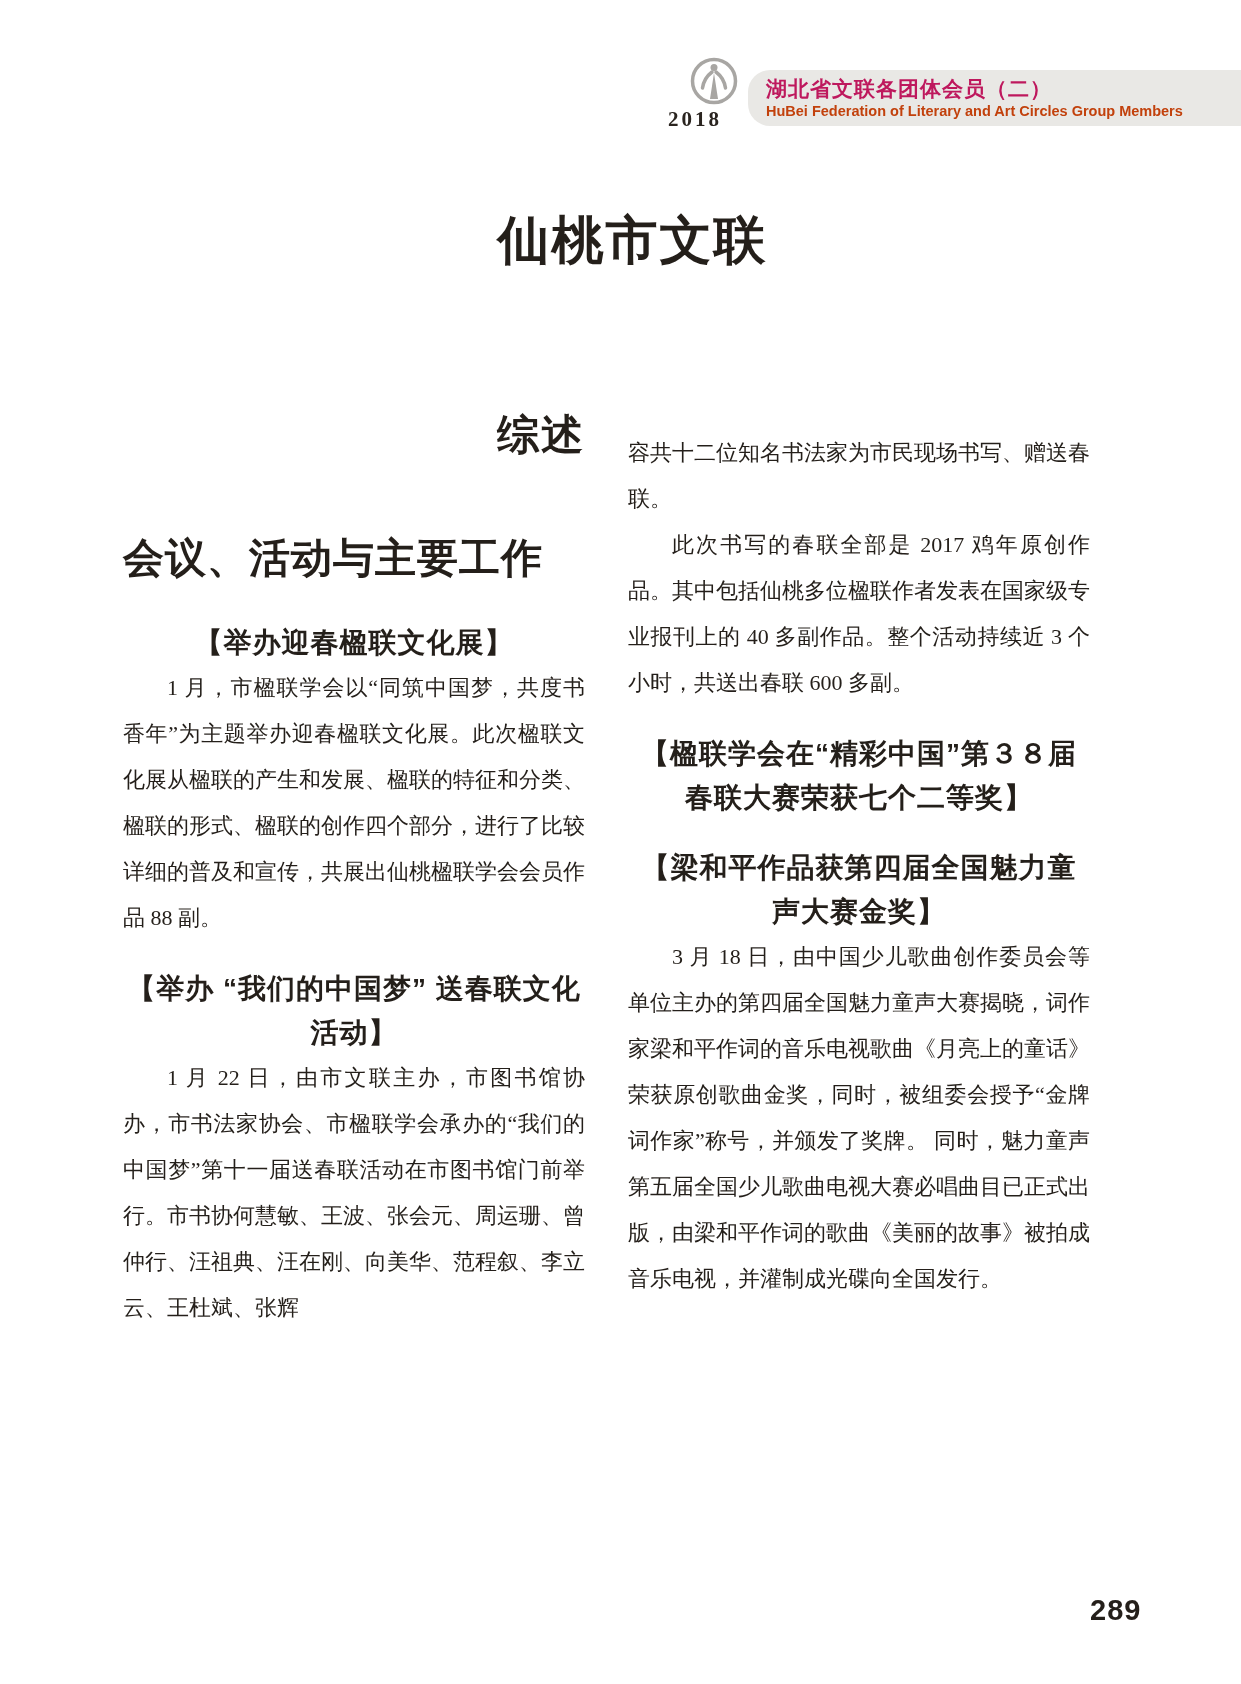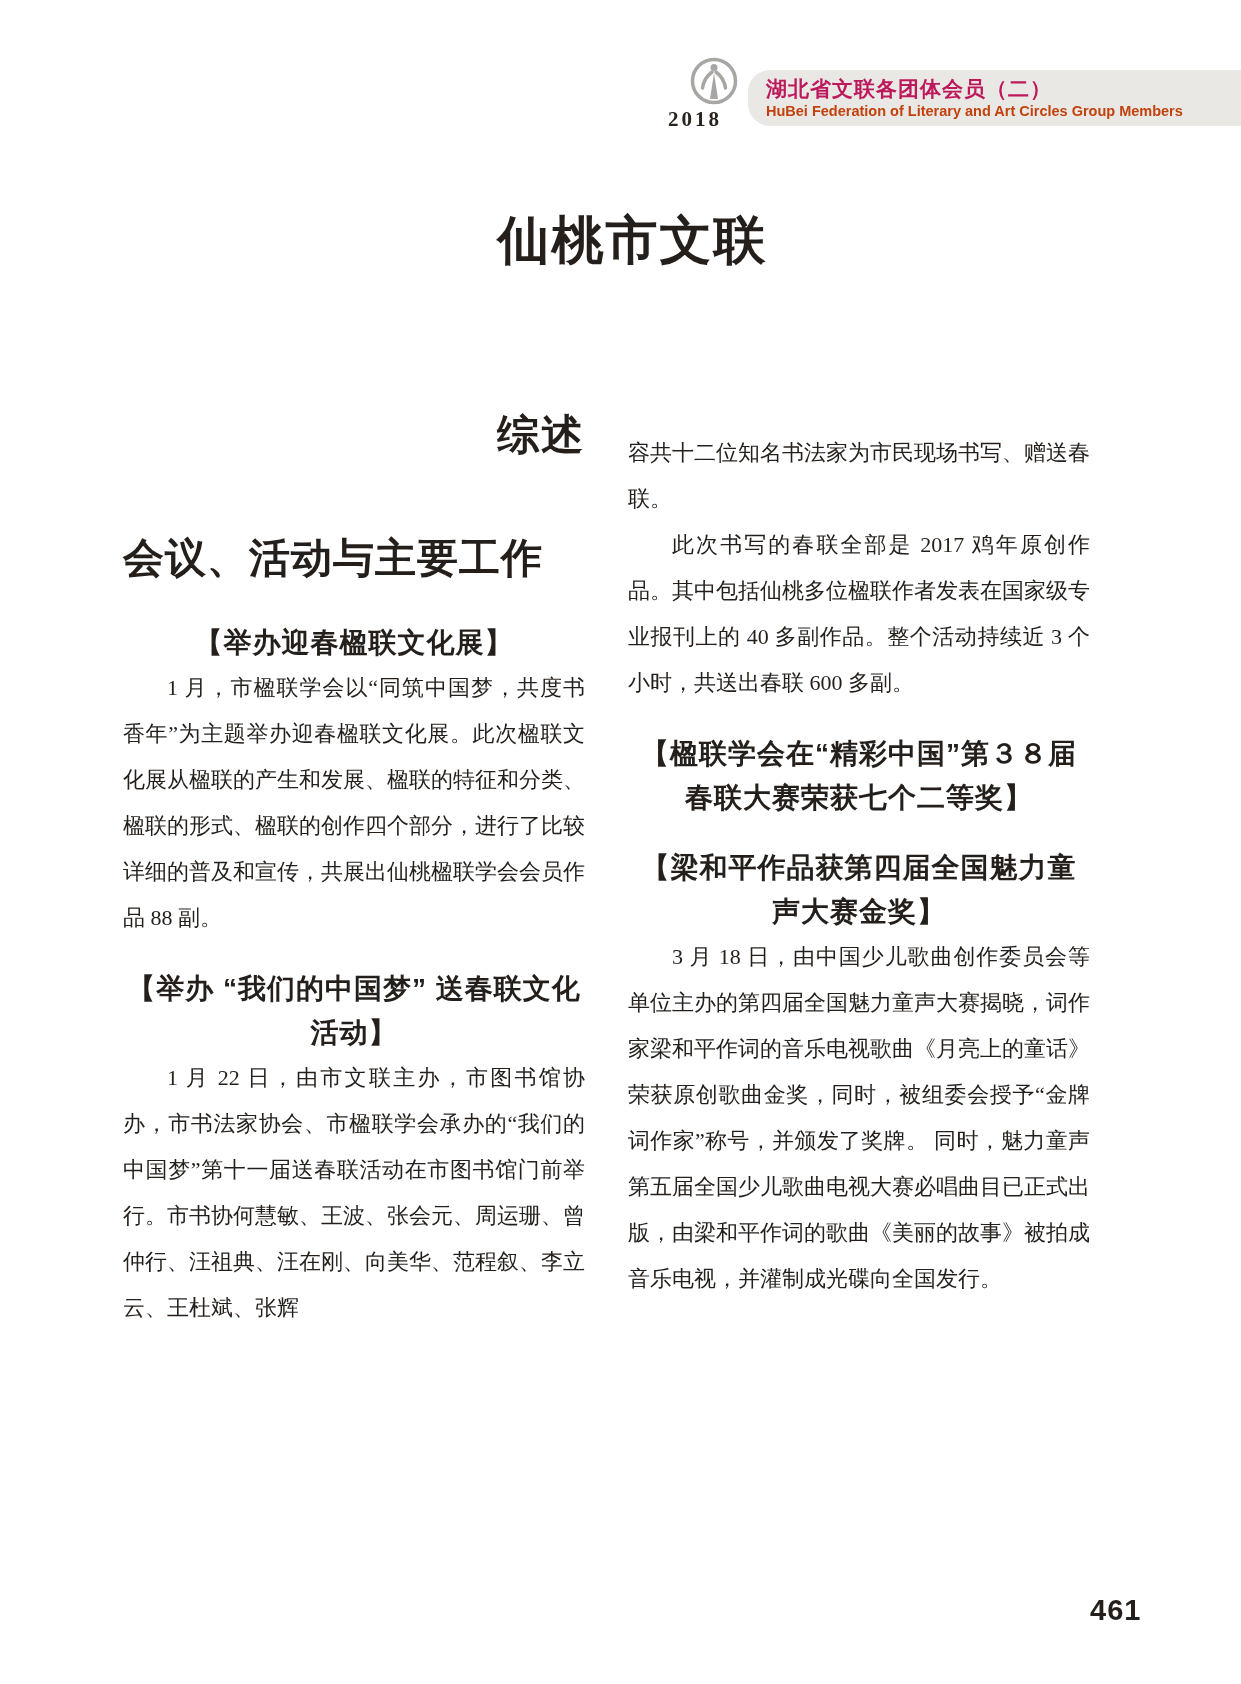--- a/index.html
+++ b/index.html
@@ -112,15 +112,15 @@
   <div class="col col-right">
     <p class="no-indent">容共十二位知名书法家为市民现场书写、赠送春联。</p>
     <p class="para">此次书写的春联全部是 2017 鸡年原创作品。其中包括仙桃多位楹联作者发表在国家级专业报刊上的 40 多副作品。整个活动持续近 3 个小时，共送出春联 600 多副。</p>
 
     <h3 class="section-heading">【楹联学会在“精彩中国”第３８届春联大赛荣获七个二等奖】</h3>
 
     <h3 class="section-heading">【梁和平作品获第四届全国魅力童声大赛金奖】</h3>
     <p class="para">3 月 18 日，由中国少儿歌曲创作委员会等单位主办的第四届全国魅力童声大赛揭晓，词作家梁和平作词的音乐电视歌曲《月亮上的童话》荣获原创歌曲金奖，同时，被组委会授予“金牌词作家”称号，并颁发了奖牌。 同时，魅力童声第五届全国少儿歌曲电视大赛必唱曲目已正式出版，由梁和平作词的歌曲《美丽的故事》被拍成音乐电视，并灌制成光碟向全国发行。</p>
   </div>
 
-  <div class="page-number">461</div>
+  <div class="page-number">289</div>
 
 </div>
 
 </body></html>

